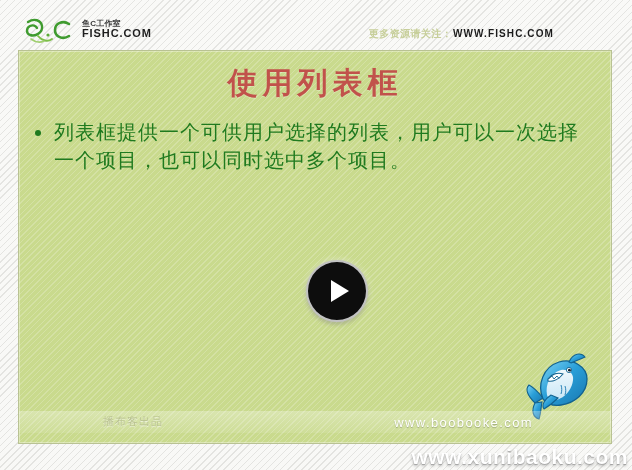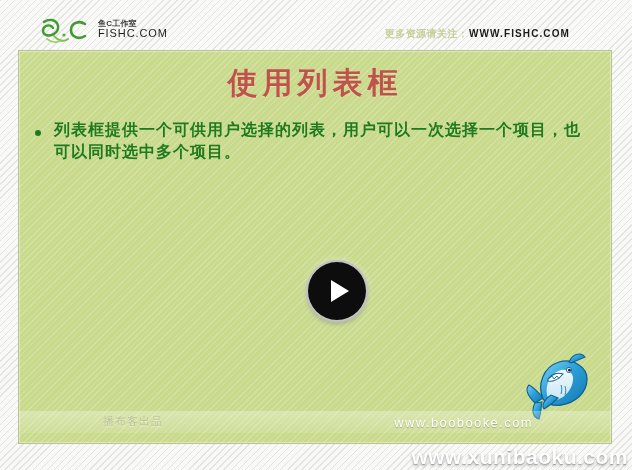--- a/index.html
+++ b/index.html
@@ -30,21 +30,21 @@
         rgba(225,225,222,0.85) 0px,
         rgba(225,225,222,0.85) 1px,
         rgba(249,249,247,0.9) 1px,
         rgba(249,249,247,0.9) 5px),
       linear-gradient(#fbfbf9, #f2f2ef);
   }
 
   
   .header-band {
     position: absolute;
-    left: 16px;
+    left: 0;
     top: 0;
     width: 572px;
     height: 50px;
   }
 
   .logo-block {
     position: absolute;
     left: 22px;
     top: 14px;
     display: flex;
@@ -63,21 +63,21 @@
   .logo-cn {
     font-size: 8px;
     color: #3a3a3a;
     letter-spacing: 0.2px;
     font-weight: bold;
     white-space: nowrap;
   }
   .logo-en {
     font-size: 11px;
     color: #1d1d1d;
-    font-weight: normal;
+    font-weight: bold;
     letter-spacing: 0.9px;
     white-space: nowrap;
   }
 
   .header-right {
     position: absolute;
     right: 18px;
     top: 27px;
     display: flex;
     align-items: baseline;
@@ -144,26 +144,25 @@
   .bullet-dot {
     width: 6px;
     height: 6px;
     border-radius: 50%;
     background: #1f7a1f;
     margin-top: 11px;
     margin-right: 13px;
     flex: 0 0 auto;
   }
   .bullet-text {
-    font-size: 16px;
+    font-size: 20px;
     line-height: 1.38;
     color: #1f7a1f;
     letter-spacing: 1px;
     font-family: "DejaVu Sans", "Liberation Sans", sans-serif;
-    font-weight: bold;
   }
 
   
   .play-button {
     position: absolute;
     left: 287px;
     top: 209px;
     width: 58px;
     height: 58px;
     border-radius: 50%;

